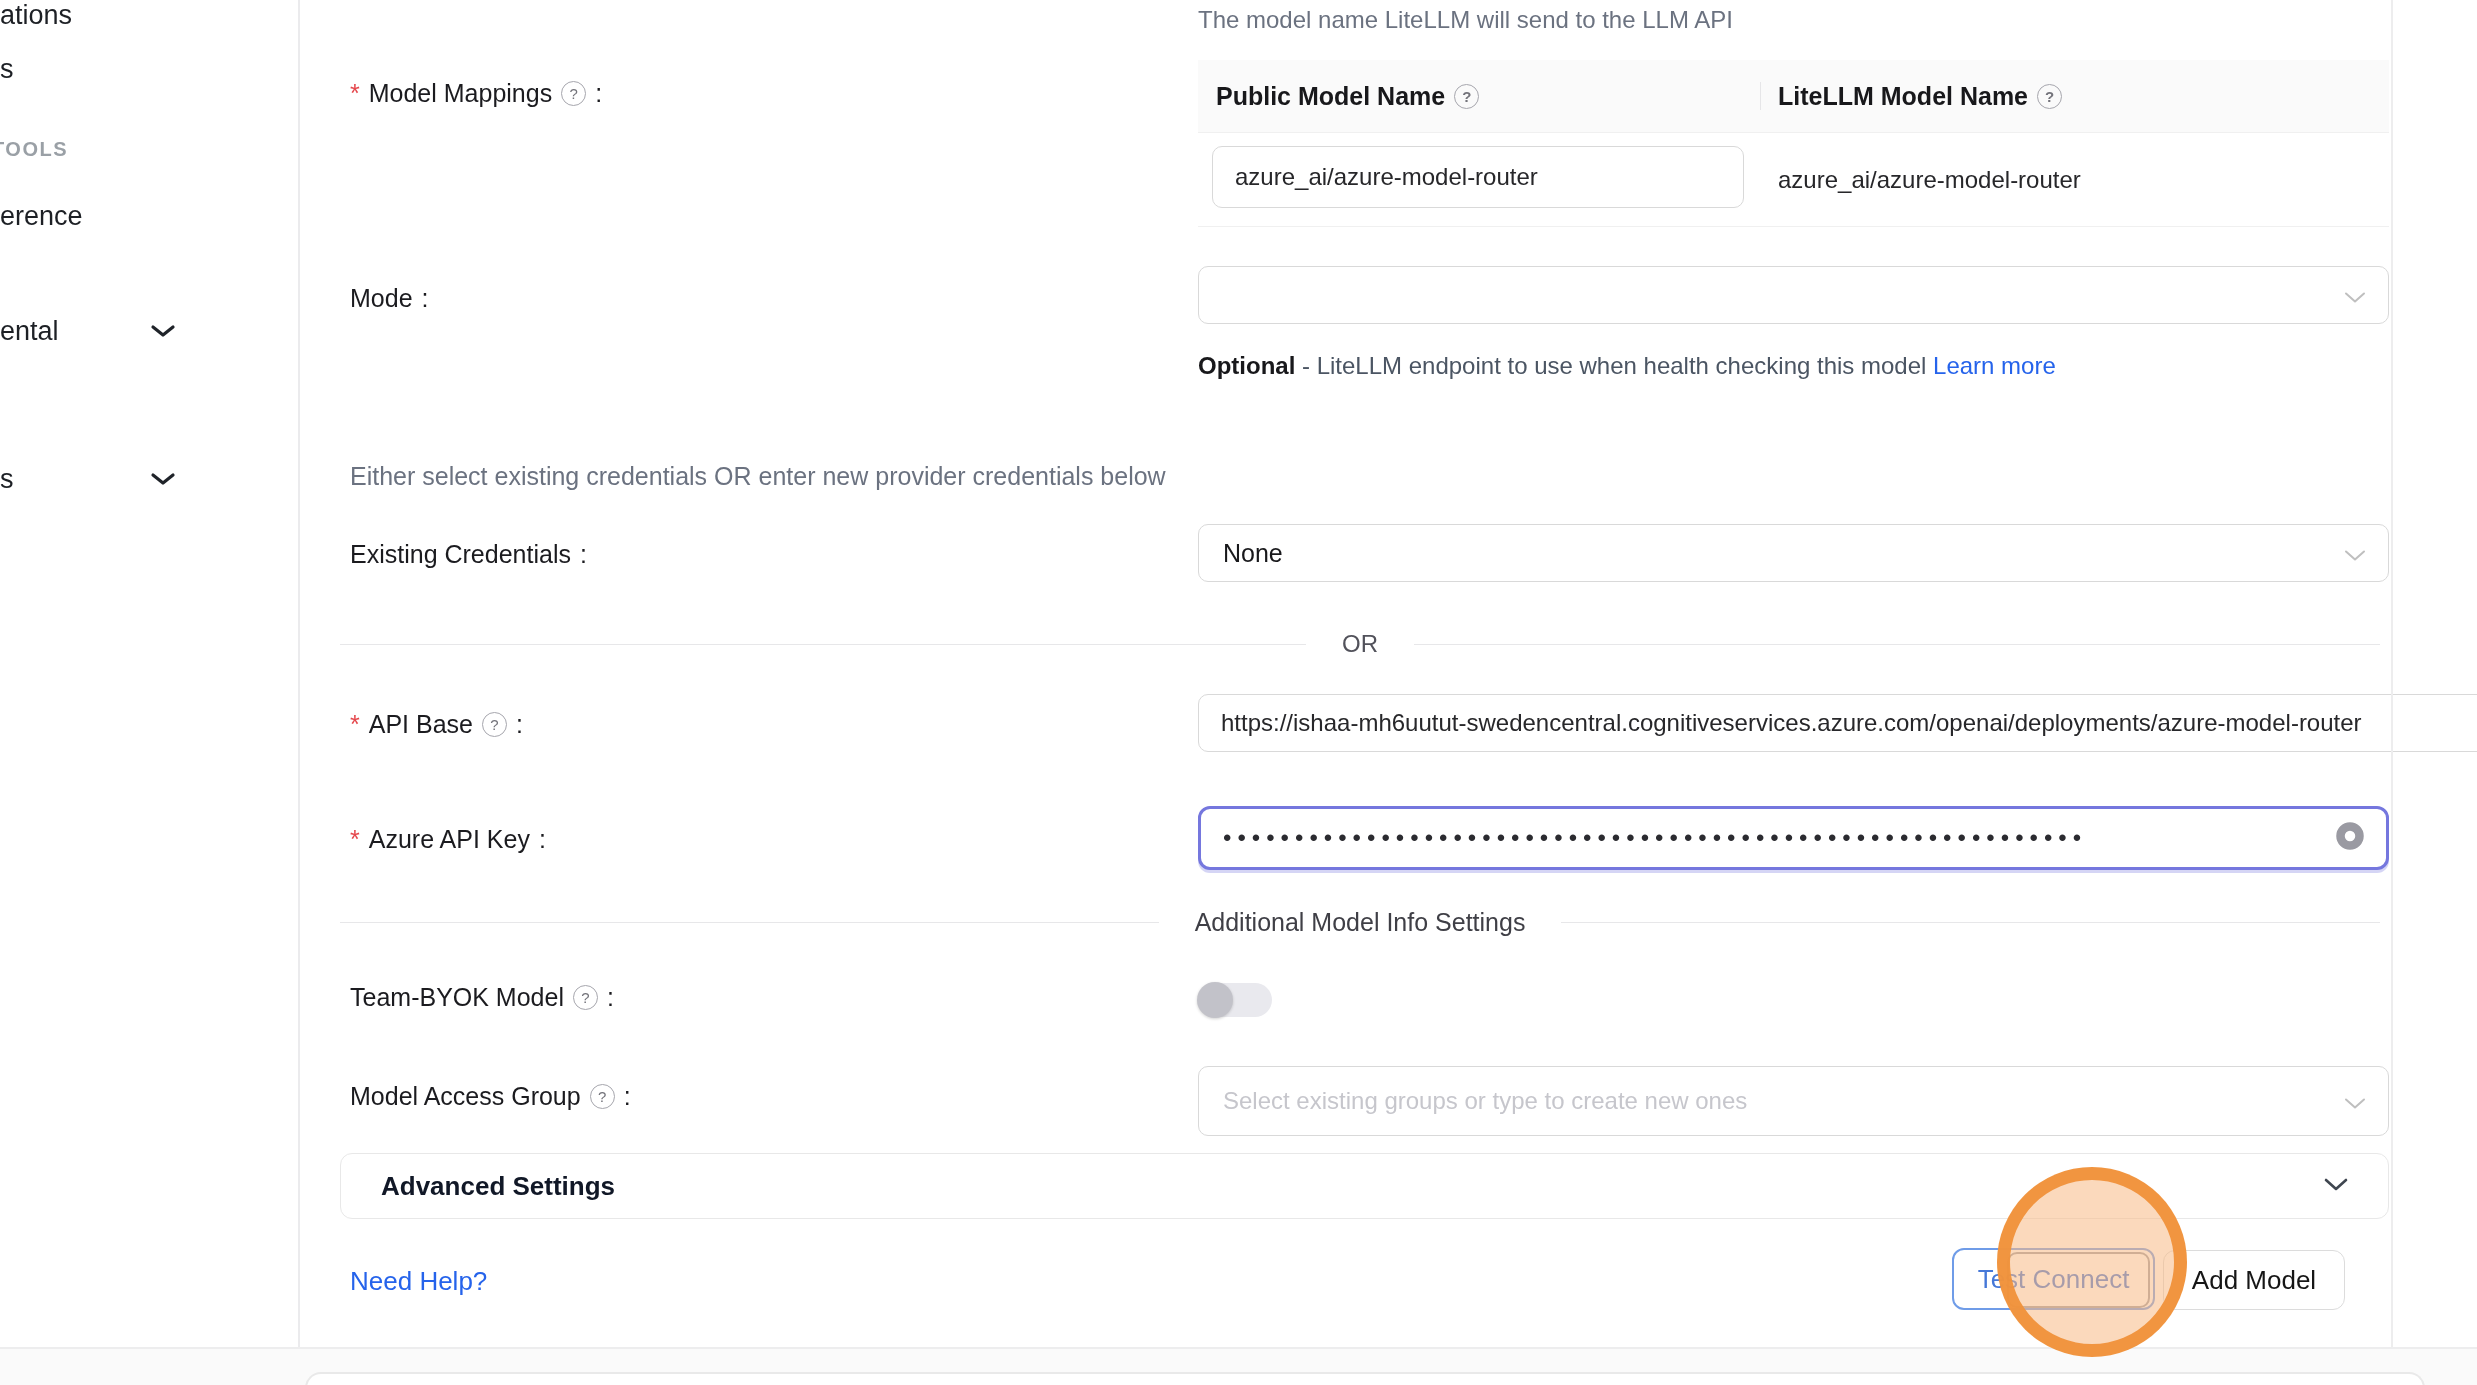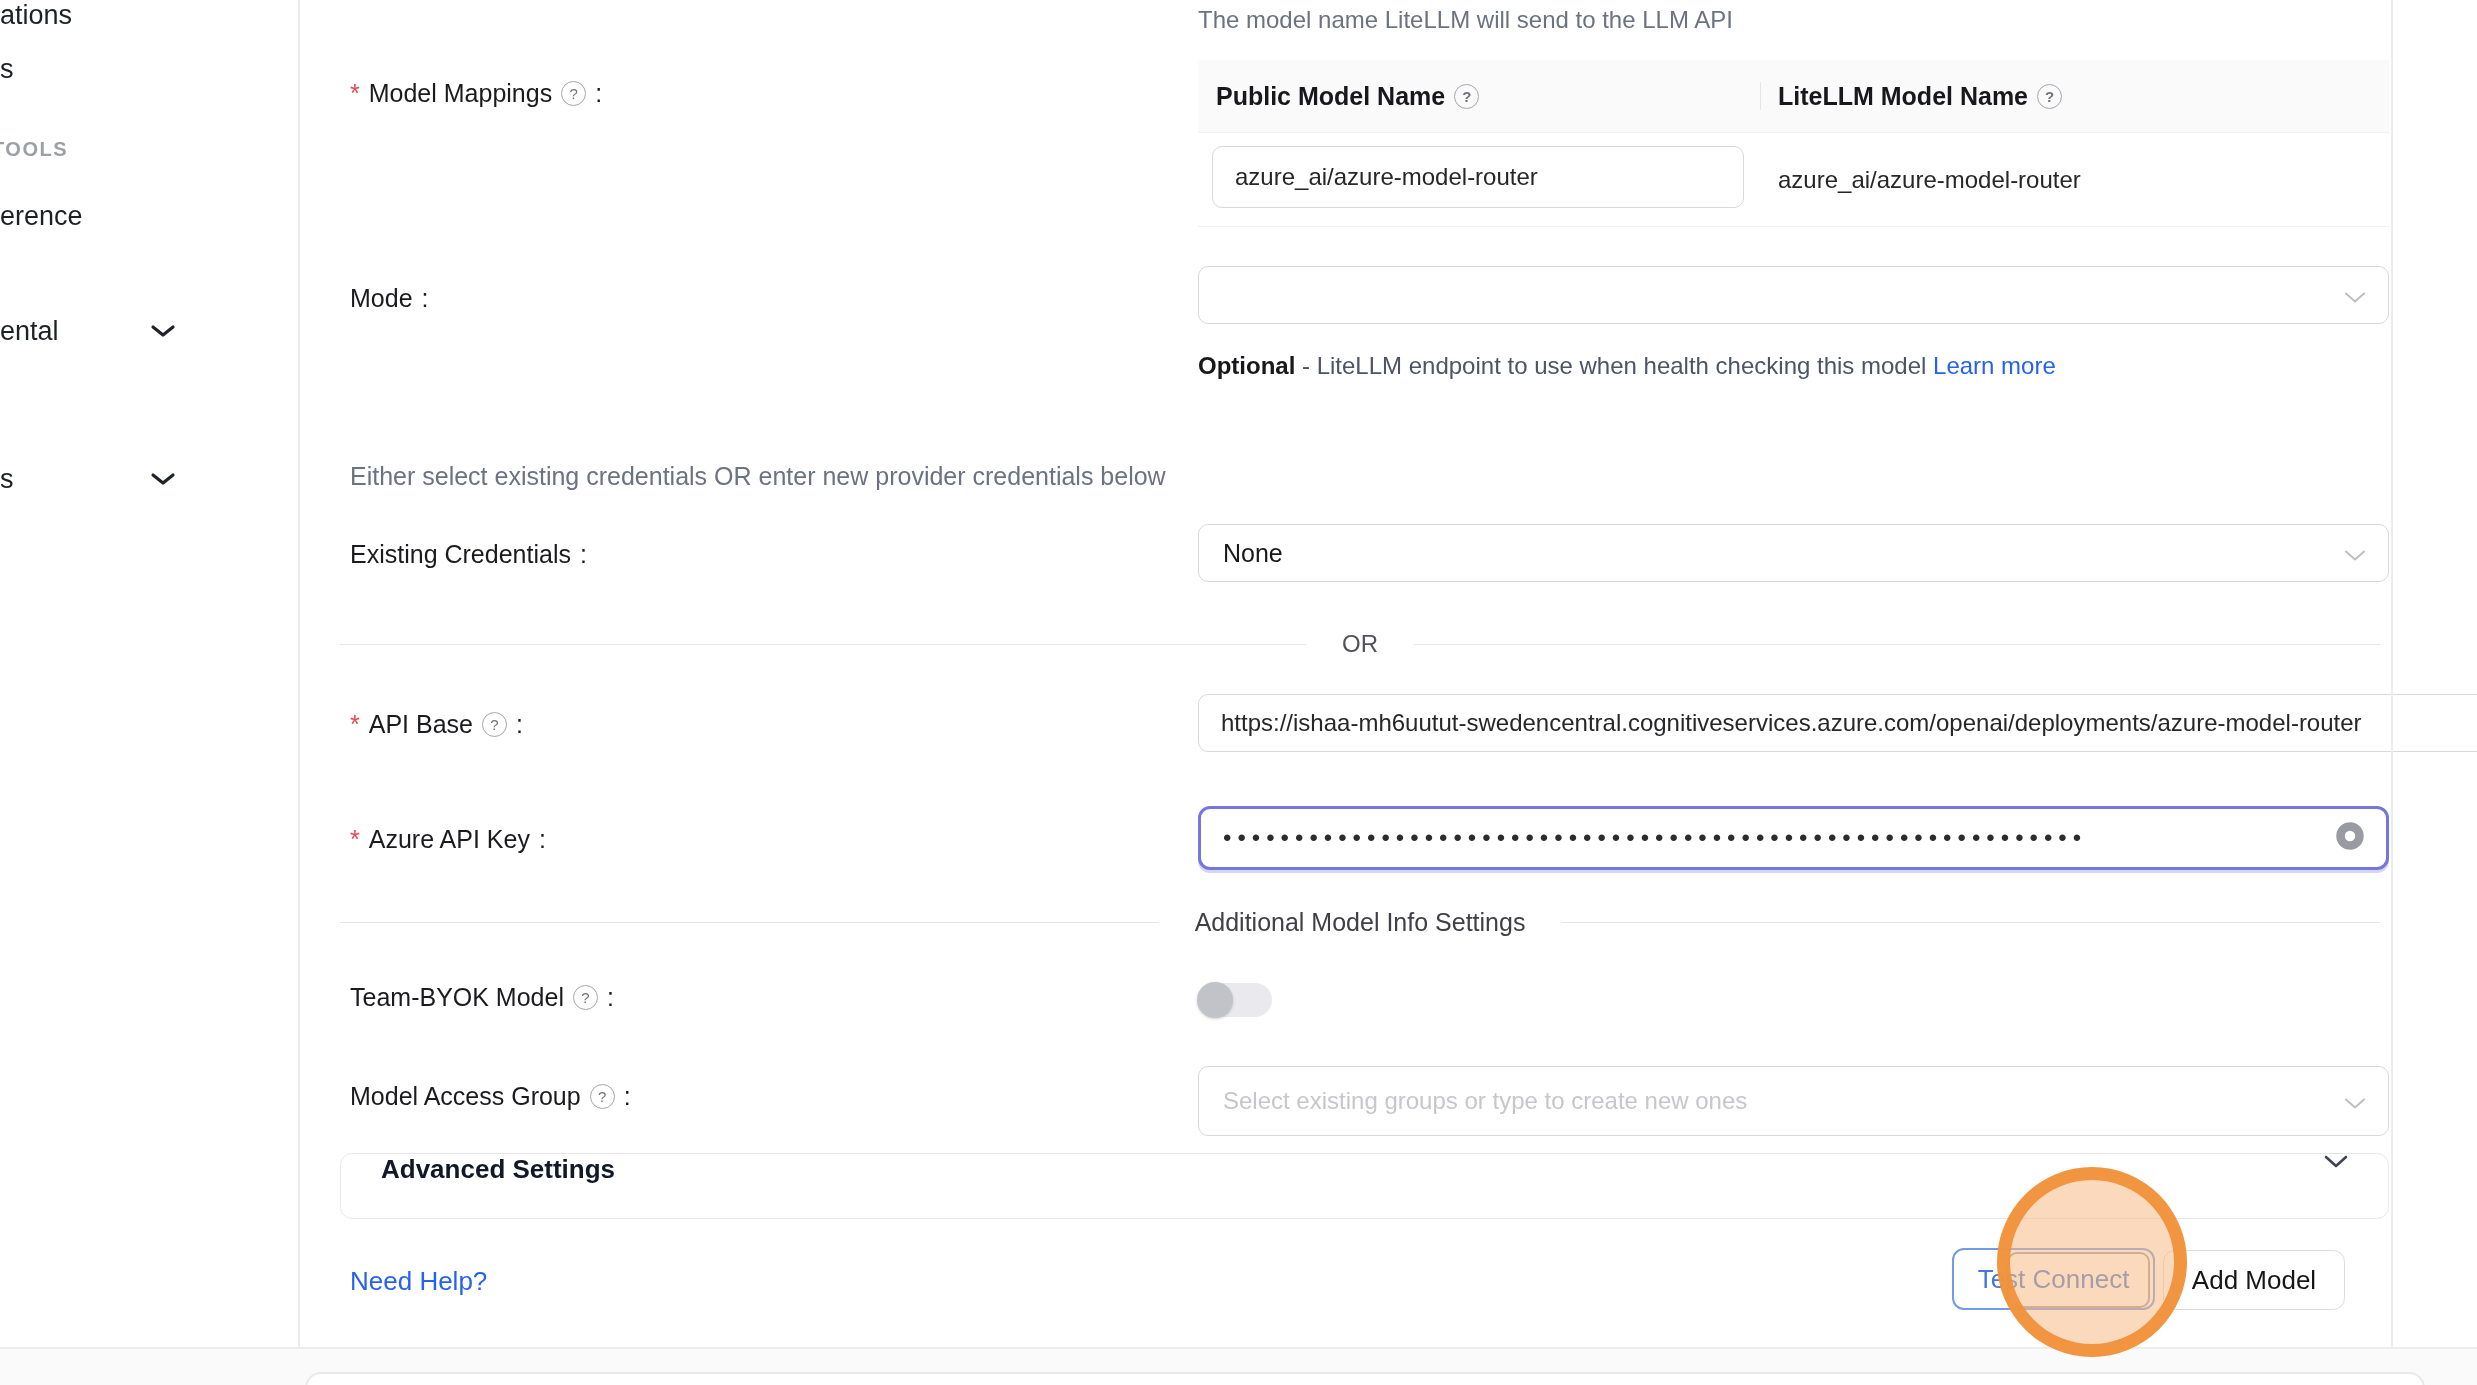--- a/index.html
+++ b/index.html
@@ -180,21 +180,21 @@
       </span>
     <span>:</span>
   </div>
   <div class="select" style="left:1198px;top:1066px;width:1191px;height:70px;">
     <span class="placeholder">Select existing groups or type to create new ones</span>
     <span class="chev-sel"><svg width="22" height="12" viewBox="0 0 22 12">
           <polyline points="2,2 11,10 20,2" fill="none" stroke="#bfbfbf" stroke-width="2" stroke-linecap="round" stroke-linejoin="round"></polyline>
         </svg></span>
   </div>
 
-  <div class="abs" style="left:340px;top:1153px;width:2049px;height:66px;background:#fff;border:1.5px solid #e8e8e8;border-radius:12px;box-sizing:border-box;display:flex;">
+  <div class="abs" style="left:340px;top:1153px;width:2049px;height:66px;background:#fff;border:1.5px solid #e8e8e8;border-radius:12px;box-sizing:border-box;display:flex;align-items:center;">
     <span style="margin-left:40px;font-size:26px;font-weight:700;color:#111827;">Advanced Settings</span>
     <span style="margin-left:auto;margin-right:40px;"><svg width="24" height="13" viewBox="0 0 24 13">
           <polyline points="2,2 12,11 22,2" fill="none" stroke="#3f4650" stroke-width="2.6" stroke-linecap="round" stroke-linejoin="round"></polyline>
         </svg></span>
   </div>
 
   <a class="link abs" href="#" style="left:350px;top:1266px;font-size:26px;">Need Help?</a>
 
   <div class="btn" style="left:1952px;top:1248px;width:203px;height:62px;border:2px solid #6f9ce8;color:#4678d8;z-index:2;">
     <span>Test Connect</span>

